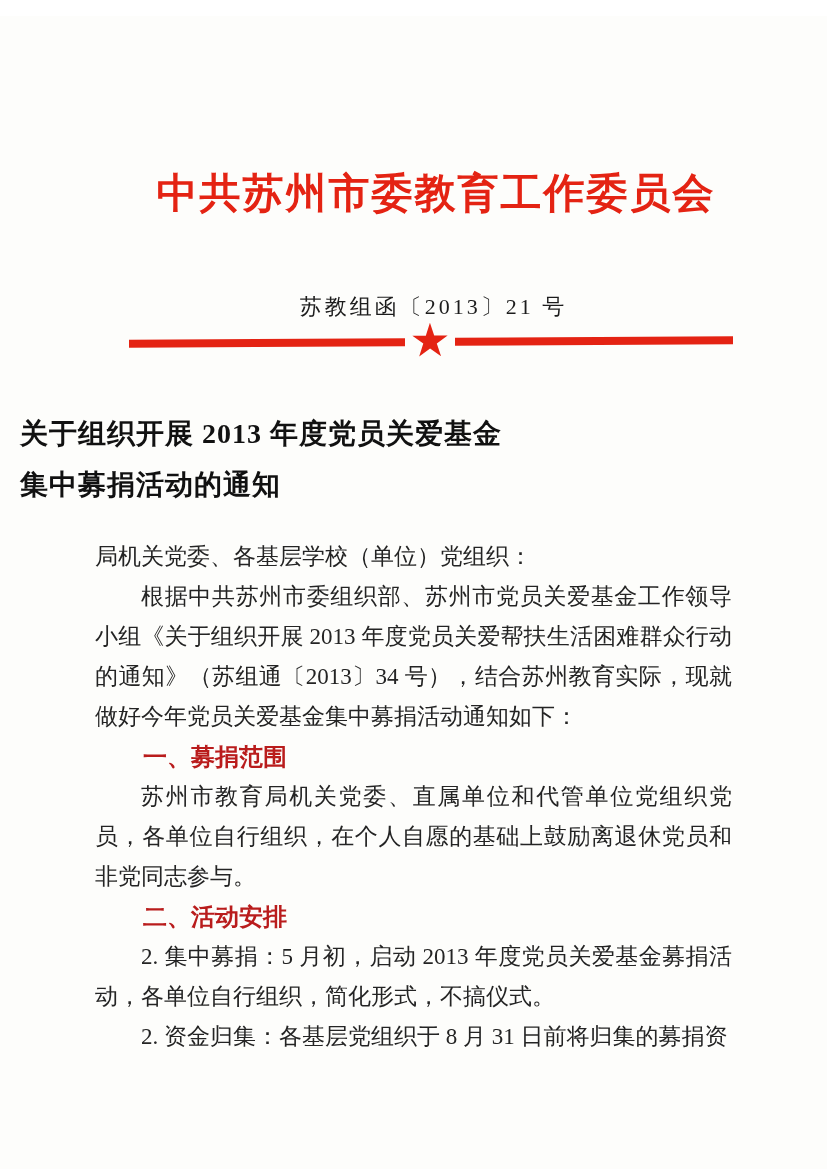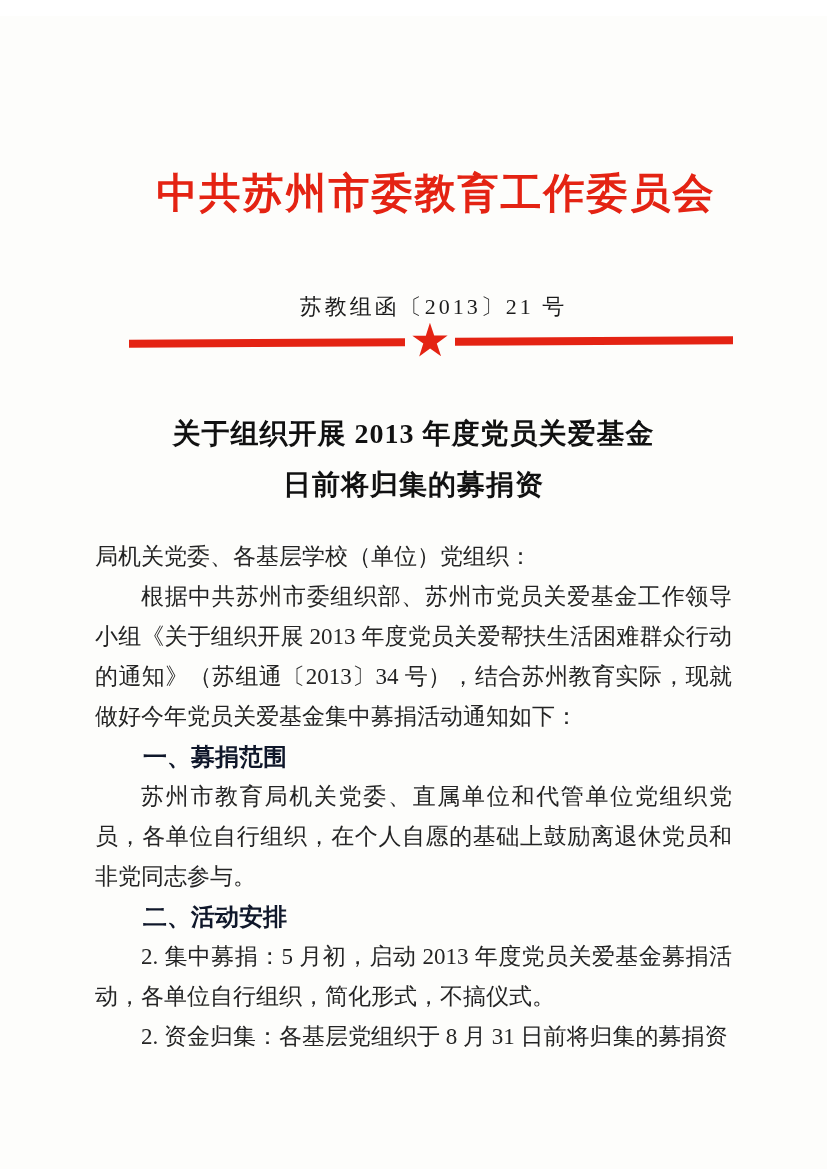--- a/index.html
+++ b/index.html
@@ -69,21 +69,21 @@
     line-height: 56px;
     color: #e42313;
     font-family: "DejaVu Sans", sans-serif;
   }
   
   .doc-title {
     position: absolute;
     top: 392px;
     left: 20px;
     width: 787px;
-    text-align: center;
+    text-align: left;
     font-weight: 700;
     font-size: 28px;
     line-height: 51px;
     letter-spacing: 1px;
     color: #111111;
   }
   
   .body-text {
     position: absolute;
     top: 521px;
@@ -99,41 +99,41 @@
     margin: 0;
     text-indent: 2em;
   }
   .body-text p.no-indent {
     text-indent: 0;
   }
   .body-text p.section-heading {
     font-family: "Liberation Sans", "DejaVu Sans", sans-serif;
     font-weight: 700;
     font-size: 24px;
-    color: #0f172a;
+    color: #b91c1c;
   }
 </style>
 </head>
 <body>
 
 <div class="page">
 
   <div class="org-name">中共苏州市委教育工作委员会</div>
 
   <div class="doc-number">苏教组函〔2013〕21 号</div>
 
   <div class="divider">
     <div class="bar bar-left"></div>
     <div class="star">★</div>
     <div class="bar bar-right"></div>
   </div>
 
   <div class="doc-title">
     <div>关于组织开展 2013 年度党员关爱基金</div>
-    <div>日前将归集的募捐资</div>
+    <div>集中募捐活动的通知</div>
   </div>
 
   <div class="body-text">
     <p class="no-indent">局机关党委、各基层学校（单位）党组织：</p>
     <p>根据中共苏州市委组织部、苏州市党员关爱基金工作领导小组《关于组织开展 2013 年度党员关爱帮扶生活困难群众行动的通知》（苏组通〔2013〕34 号），结合苏州教育实际，现就做好今年党员关爱基金集中募捐活动通知如下：</p>
     <p class="section-heading">一、募捐范围</p>
     <p>苏州市教育局机关党委、直属单位和代管单位党组织党员，各单位自行组织，在个人自愿的基础上鼓励离退休党员和非党同志参与。</p>
     <p class="section-heading">二、活动安排</p>
     <p>2. 集中募捐：5 月初，启动 2013 年度党员关爱基金募捐活动，各单位自行组织，简化形式，不搞仪式。</p>
     <p>2. 资金归集：各基层党组织于 8 月 31 日前将归集的募捐资</p>

